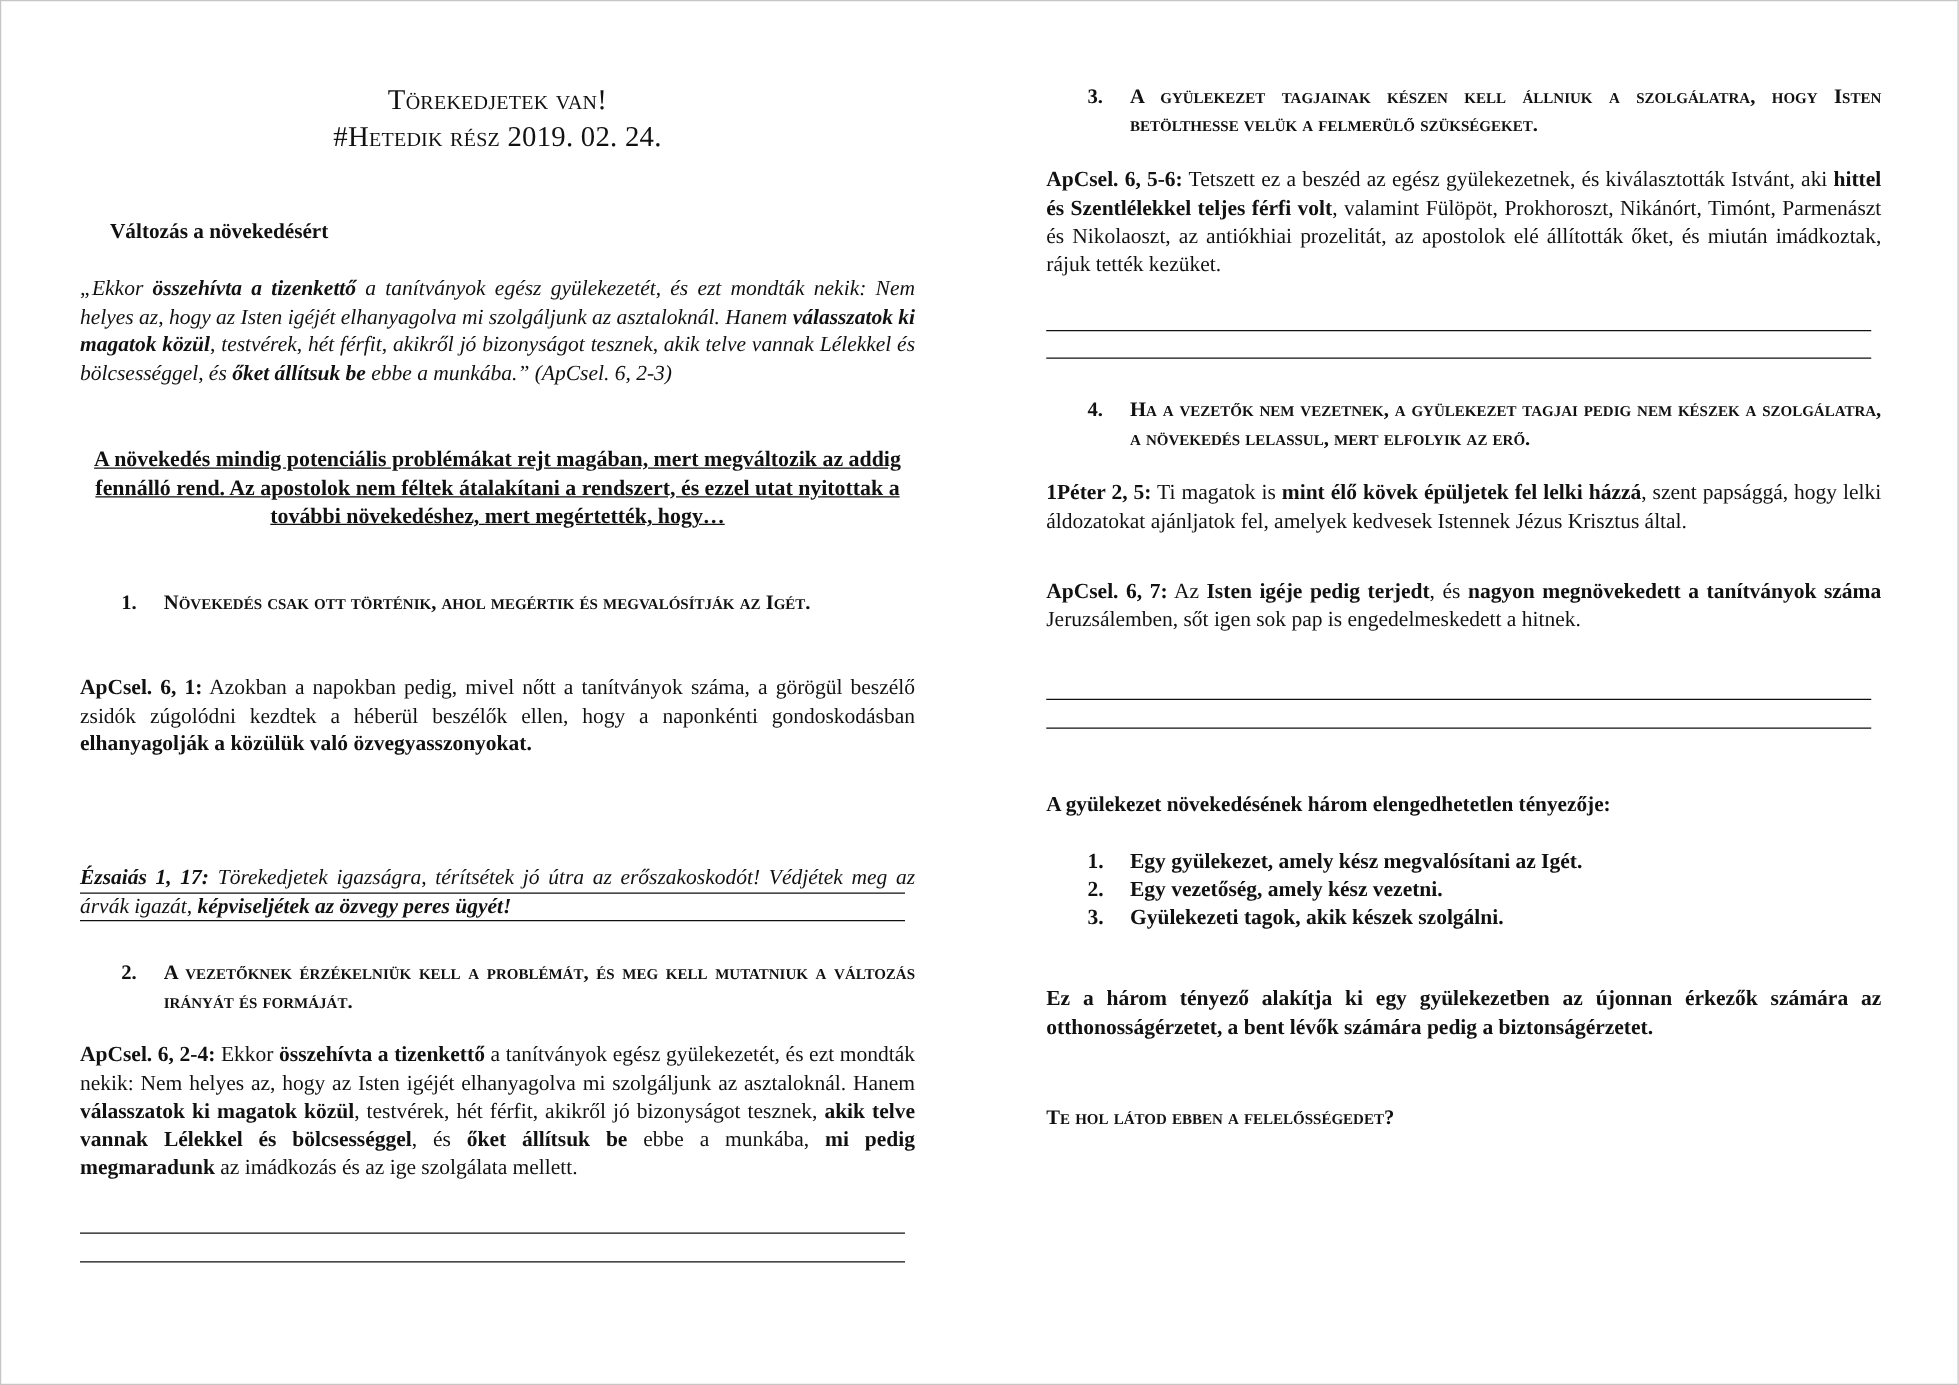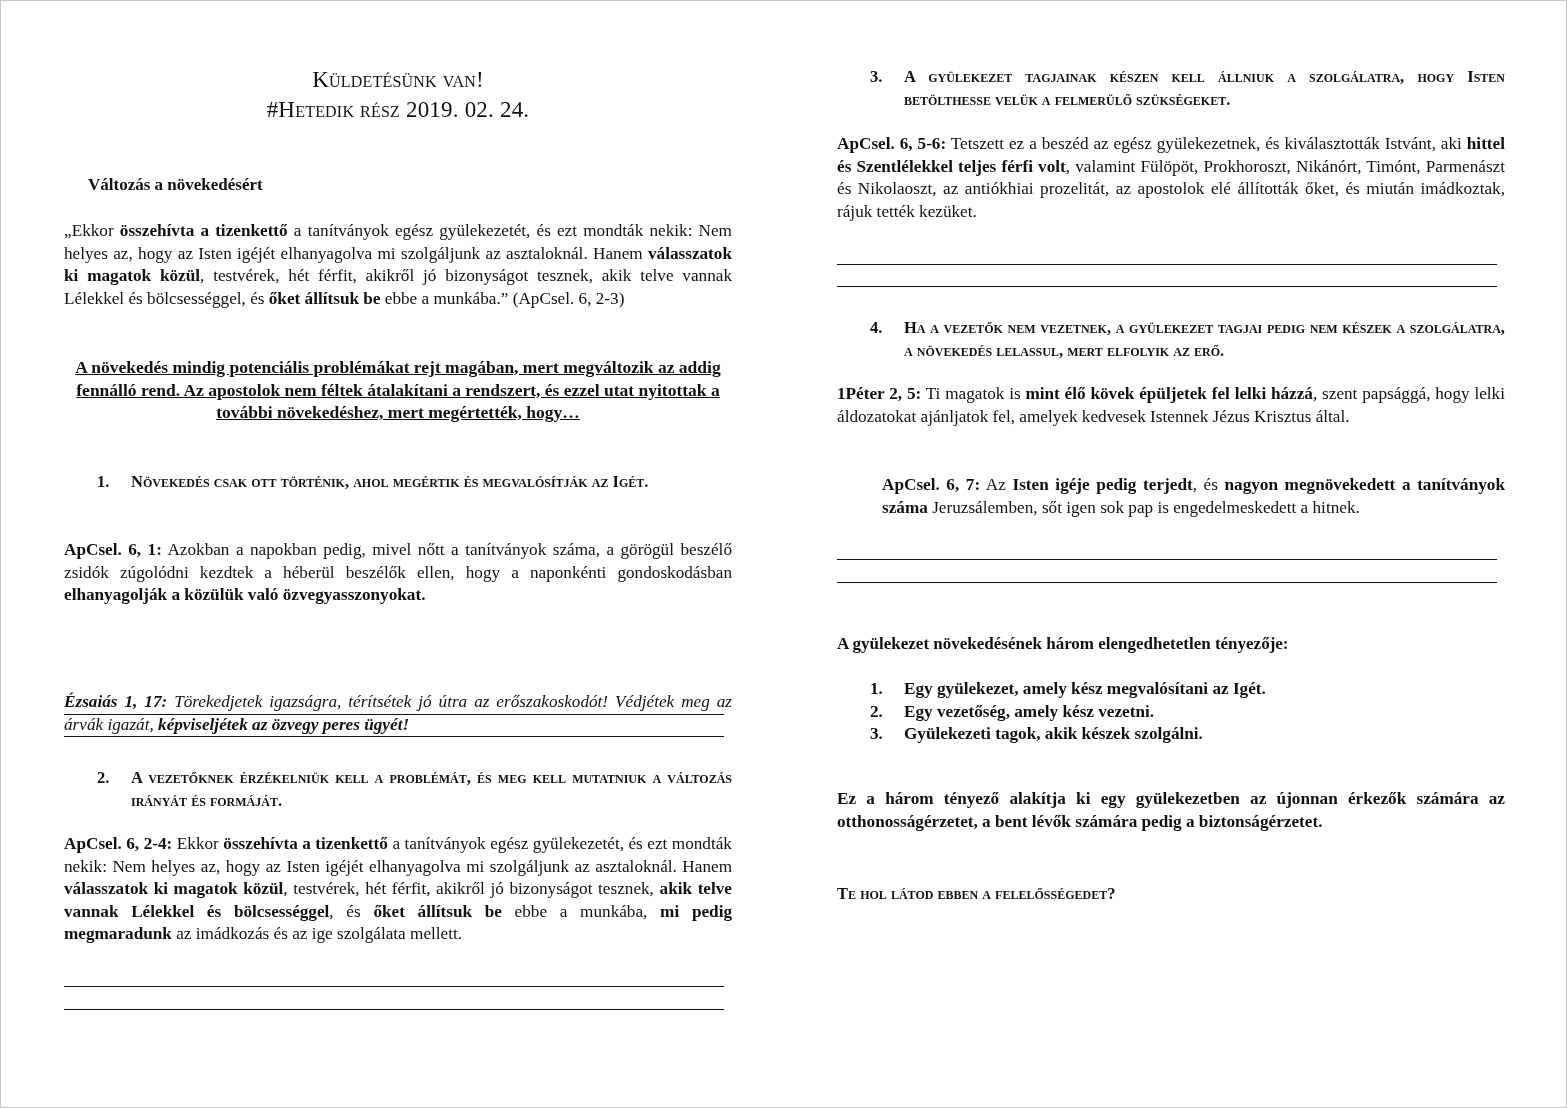--- a/index.html
+++ b/index.html
@@ -17,21 +17,21 @@
 
   .title {
     text-align: center; font-size: 23px; line-height: 30px; font-variant: small-caps;
     letter-spacing: 0.2px; color: #111;
   }
   .section-heading { font-weight: bold; font-size: 17px; line-height: 22px; }
   p.body {
     font-size: 17.2px; line-height: 22.6px; text-align: justify; text-align-last: left;
     margin: 0;
   }
-  p.body.italic { }
+  p.body.italic { font-style: italic; }
   p.center-bold {
     font-weight: bold; text-align: center; font-size: 17.5px; line-height: 22.6px; margin: 0; text-decoration: underline;
   }
   .point {
     position: absolute; left: 33px; right: 0;
     font-variant: small-caps; font-weight: bold; font-size: 16.5px; line-height: 23px;
     text-align: justify; text-align-last: left; padding-left: 34px;
   }
   .point .num { position: absolute; left: 0; top: 0; font-variant: normal; }
   .write-line { position: absolute; left: 0; width: 660px; height: 0; border-top: 1.5px solid #111; }
@@ -42,21 +42,21 @@
   .question { text-align: left; font-variant: small-caps; font-weight: bold; font-size: 16.5px; line-height: 22px; }
 </style>
 </head>
 <body>
 
 <div class="page">
 
   <div class="col col-left">
 
     <div class="abs title" style="top:64px;">
-      <div>Küldetésünk van!</div>
+      <div>Törekedjetek van!</div>
       <div>#Hetedik rész 2019. 02. 24.</div>
     </div>
 
     <div class="abs section-heading" style="top:173px;margin-left:24px;">Változás a növekedésért</div>
 
     <p class="abs body italic" style="top:219px;"><span>„Ekkor </span><b>összehívta a tizenkettő</b><span> a tanítványok egész gyülekezetét, és ezt mondták nekik: Nem helyes az, hogy az Isten igéjét elhanyagolva mi szolgáljunk az asztaloknál. Hanem </span><b>válasszatok ki magatok közül</b><span>, testvérek, hét férfit, akikről jó bizonyságot tesznek, akik telve vannak Lélekkel és bölcsességgel, és </span><b>őket állítsuk be</b><span> ebbe a munkába.” (ApCsel. 6, 2-3)</span></p>
 
     <p class="abs center-bold" style="top:355px; left:0; right:0;">A növekedés mindig potenciális problémákat rejt magában, mert megváltozik az addig fennálló rend. Az apostolok nem féltek átalakítani a rendszert, és ezzel utat nyitottak a további növekedéshez, mert megértették, hogy…</p>
 
     <div class="point" style="top:469px;">
@@ -94,21 +94,21 @@
     <div class="write-line" style="top:263px;"></div>
     <div class="write-line" style="top:285px;"></div>
 
     <div class="point" style="top:315px;">
       <span class="num">4.</span>
       <span>Ha a vezetők nem vezetnek, a gyülekezet tagjai pedig nem készek a szolgálatra, a növekedés lelassul, mert elfolyik az erő.</span>
     </div>
 
     <p class="abs body" style="top:382px;"><b>1Péter 2, 5:</b><span> Ti magatok is </span><b>mint élő kövek épüljetek fel lelki házzá</b><span>, szent papsággá, hogy lelki áldozatokat ajánljatok fel, amelyek kedvesek Istennek Jézus Krisztus által.</span></p>
 
-    <p class="abs body" style="top:473px;margin-left:45px;"><b>ApCsel. 6, 7:</b><span> Az </span><b>Isten igéje pedig terjedt</b><span>, és </span><b>nagyon megnövekedett a tanítványok száma</b><span> Jeruzsálemben, sőt igen sok pap is engedelmeskedett a hitnek.</span></p>
+    <p class="abs body" style="top:461px;"><b>ApCsel. 6, 7:</b><span> Az </span><b>Isten igéje pedig terjedt</b><span>, és </span><b>nagyon megnövekedett a tanítványok száma</b><span> Jeruzsálemben, sőt igen sok pap is engedelmeskedett a hitnek.</span></p>
 
     <div class="write-line" style="top:558px;"></div>
     <div class="write-line" style="top:581px;"></div>
 
     <div class="abs section-heading" style="top:632px;">A gyülekezet növekedésének három elengedhetetlen tényezője:</div>
 
     <ul class="list" style="top:677px;">
       <li><span class="num">1.</span><span>Egy gyülekezet, amely kész megvalósítani az Igét.</span></li>
       <li><span class="num">2.</span><span>Egy vezetőség, amely kész vezetni.</span></li>
       <li><span class="num">3.</span><span>Gyülekezeti tagok, akik készek szolgálni.</span></li>

